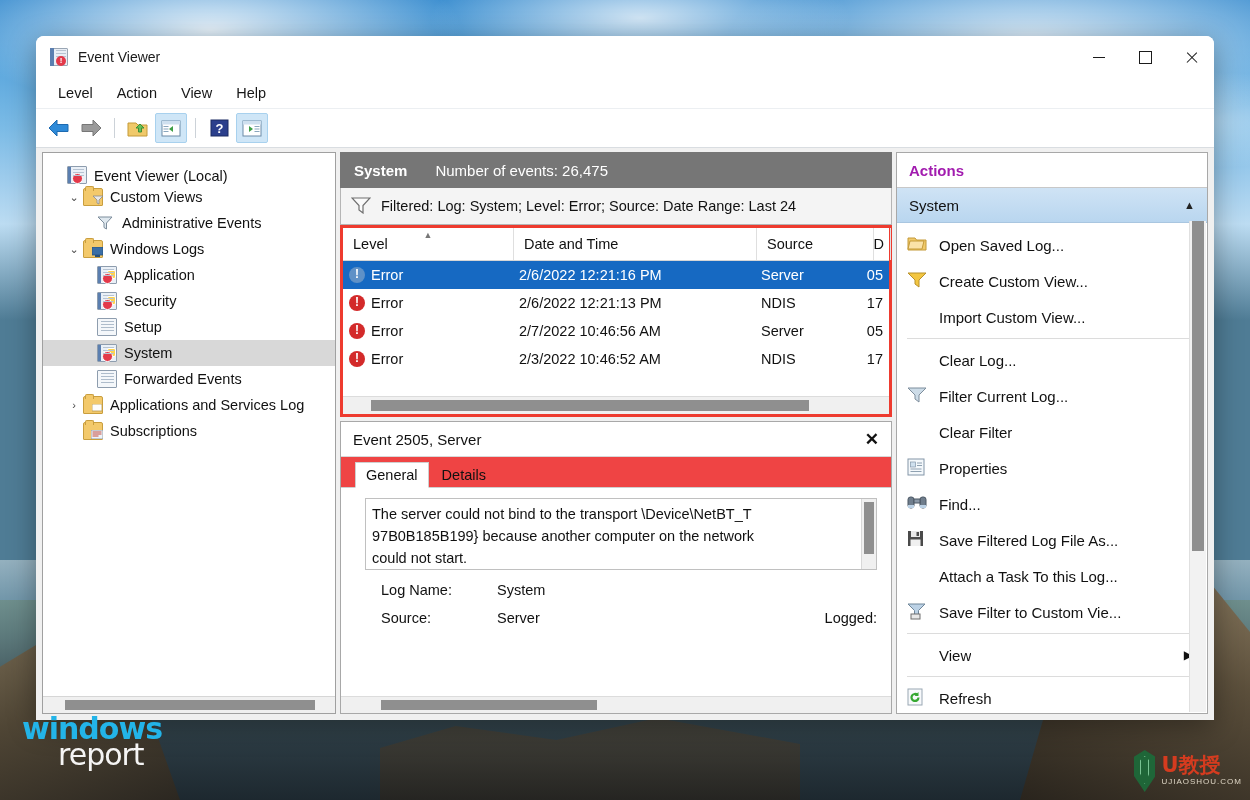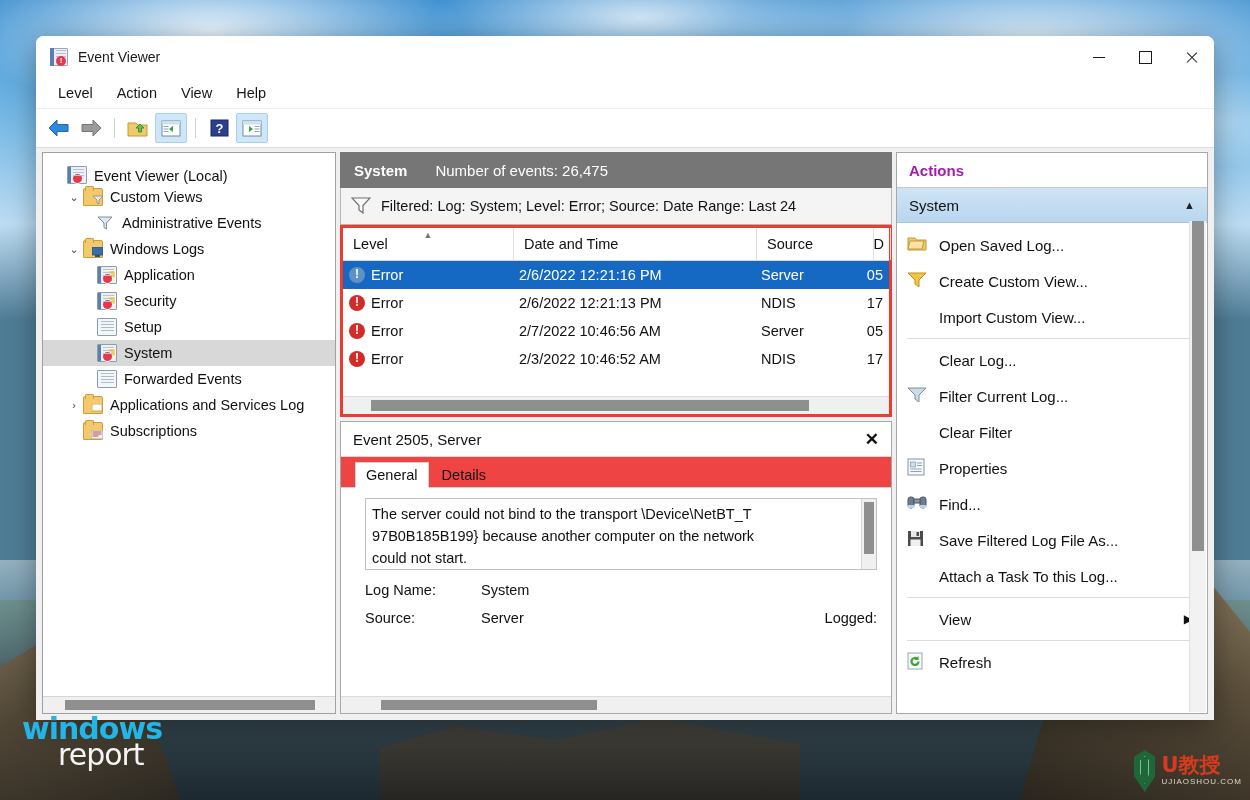--- a/index.html
+++ b/index.html
@@ -207,21 +207,21 @@
   .detail-body{flex:1;padding:10px 14px 0 24px;min-height:0;overflow:hidden;}
   .msg-box{
     border:1px solid #c0c0c0;background:#fff;height:70px;display:flex;overflow:hidden;
   }
   .msg-text{
     flex:1;padding:4px 6px;font-size:14.5px;color:#111;line-height:22px;
     white-space:pre;overflow:hidden;
   }
   .msg-scroll{width:14px;flex:0 0 14px;background:#f0f0f0;border-left:1px solid #d8d8d8;position:relative;}
   .msg-scroll .thumb{position:absolute;left:2px;top:3px;width:10px;height:52px;background:#8f8f8f;}
-  .kv{display:flex;font-size:14.5px;color:#111;margin-top:12px;}
+  .kv{display:flex;font-size:14.5px;color:#111;margin-top:12px;margin-left:16px;}
   .kv .k{width:116px;flex:0 0 116px;}
   .kv .v{width:150px;flex:0 0 150px;}
   .kv .k2{margin-left:auto;}
   .detail-scroll{
     height:16px;flex:0 0 16px;background:#f0f0f0;border-top:1px solid #dcdcdc;position:relative;margin-top:4px;
   }
   .detail-scroll .thumb{position:absolute;left:40px;top:3px;width:216px;height:10px;background:#8f8f8f;}
 
   
   .actions-pane{
@@ -654,20 +654,29 @@
               </svg>
           </span>
           <span class="label">Save Filtered Log File As...</span>
         </div>
 
         <div class="action-item">
           <span class="ai-icon"></span>
           <span class="label">Attach a Task To this Log...</span>
         </div>
 
+        <div class="action-item">
+          <span class="ai-icon">
+            <svg width="19" height="18" viewBox="0 0 19 18">
+                <path d="M1 2h17l-6.5 6.5V15l-4-3V8.5z" fill="#bcd2e6" stroke="#6f8699"></path>
+                <rect x="4" y="12" width="9" height="5" fill="#e8e8e8" stroke="#6f6f6f"></rect>
+              </svg>
+          </span>
+          <span class="label">Save Filter to Custom Vie...</span>
+        </div>
         <div class="action-sep"></div>
 
         <div class="action-item">
           <span class="ai-icon"></span>
           <span class="label">View</span>
           <span class="submenu">▶</span>
         </div>
         <div class="action-sep"></div>
 
         <div class="action-item">

